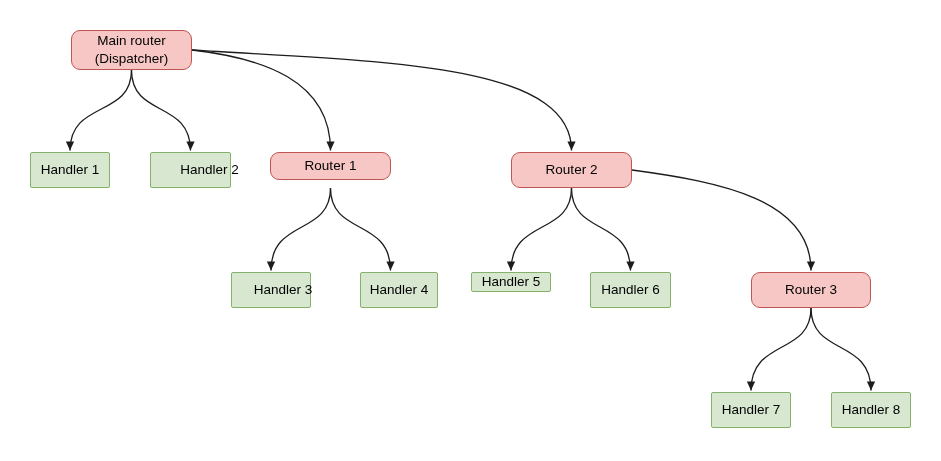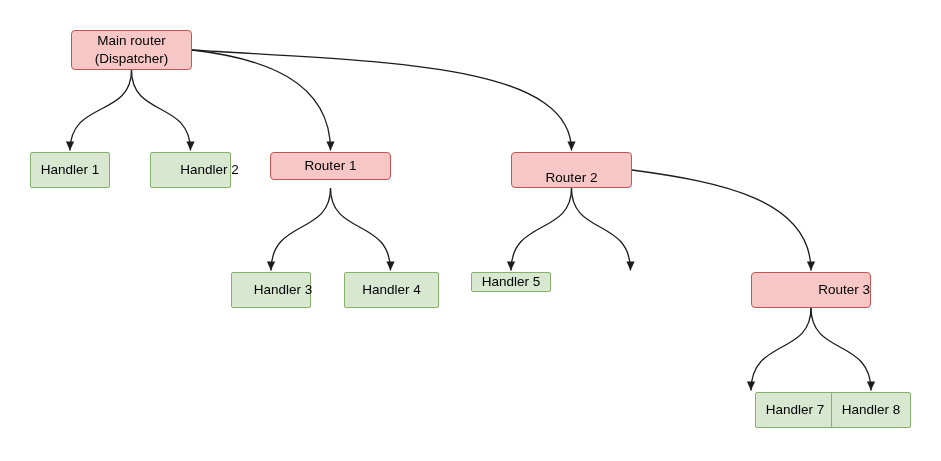--- a/index.html
+++ b/index.html
@@ -31,39 +31,39 @@
     justify-content: center;
     text-align: center;
     font-size: 13.5px;
     color: #000000;
     line-height: 1.32;
     white-space: nowrap;
   }
   .router {
     background: var(--router-fill, #f6c7c4);
     border: 1.5px solid var(--router-border, #bf5653);
-    border-radius: 4px;
+    border-radius: 9px;
   }
   .handler {
     background: var(--handler-fill, #d7e7d0);
     border: 1.5px solid var(--handler-border, #86b16a);
     border-radius: 2px;
   }
   
   .n-main { left: 71px;  top: 30px;  width: 121px; height: 40px; }
   .n-r1   { left: 270px; top: 152px; width: 121px; height: 28px; }
-  .n-r2   { left: 511px; top: 152px; width: 121px; height: 36px; justify-content: flex-end; }
-  .n-r3   { left: 751px; top: 272px; width: 120px; height: 36px; align-items: flex-end; }
+  .n-r2   { left: 511px; top: 152px; width: 121px; height: 36px; }
+  .n-r3   { left: 751px; top: 272px; width: 120px; height: 36px; }
   .n-h1   { left: 30px;  top: 152px; width: 80px;  height: 36px; }
   .n-h2   { left: 150px; top: 152px; width: 81px;  height: 36px; padding-left: 38px; }
   .n-h3   { left: 231px; top: 272px; width: 80px;  height: 36px; padding-left: 24px; }
-  .n-h4   { left: 344px; top: 272px; width: 95px;  height: 36px; }
+  .n-h4   { left: 360px; top: 272px; width: 78px;  height: 36px; }
   .n-h5   { left: 471px; top: 272px; width: 80px;  height: 20px; }
   .n-h6   { left: 590px; top: 272px; width: 81px;  height: 36px; }
-  .n-h7   { left: 711px; top: 392px; width: 80px;  height: 36px; margin-left: 44px; }
+  .n-h7   { left: 711px; top: 392px; width: 80px;  height: 36px; }
   .n-h8   { left: 831px; top: 392px; width: 80px;  height: 36px; align-items: center; }
 </style>
 </head>
 <body>
 
 <div class="canvas">
 
   <svg class="edge-layer" width="941" height="461" viewBox="0 0 941 461" xmlns="http://www.w3.org/2000/svg">
     <defs>
       <marker id="arrow" viewBox="0 0 10 10" refX="9.5" refY="5" markerWidth="10" markerHeight="10" markerUnits="userSpaceOnUse" orient="auto">
@@ -106,20 +106,23 @@
   </div>
   <div class="node handler n-h3">
     <span>Handler 3</span>
   </div>
   <div class="node handler n-h4">
     <span>Handler 4</span>
   </div>
   <div class="node handler n-h5">
     <span>Handler 5</span>
   </div>
+  <div class="node handler n-h6">
+    <span>Handler 6</span>
+  </div>
   <div class="node handler n-h7">
     <span>Handler 7</span>
   </div>
   <div class="node handler n-h8">
     <span>Handler 8</span>
   </div>
 
 </div>
 
 </body></html>

